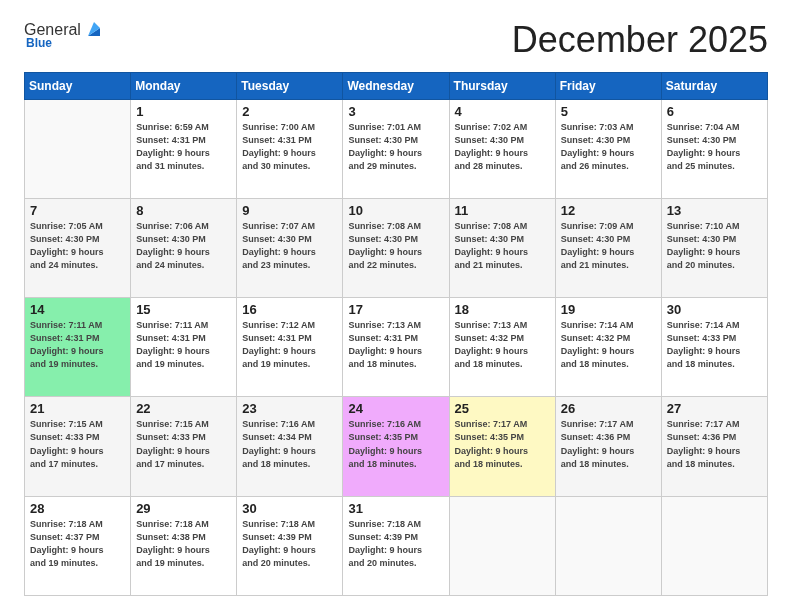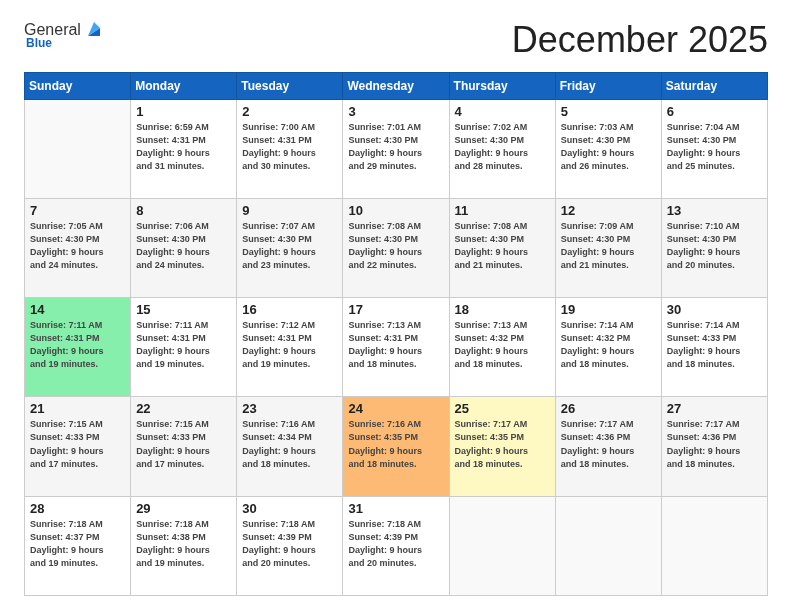--- a/index.html
+++ b/index.html
@@ -281,21 +281,21 @@
 Daylight: 9 hours
 and 17 minutes.</div>
           </td>
           <td style="background: rgb(245, 245, 245);">
             <span class="day-num">23</span>
             <div class="day-info" style="white-space: pre-line;">Sunrise: 7:16 AM
 Sunset: 4:34 PM
 Daylight: 9 hours
 and 18 minutes.</div>
           </td>
-          <td style="background: #fdba74;">
+          <td style="background: #f0abfc;">
             <span class="day-num">24</span>
             <div class="day-info" style="white-space: pre-line;">Sunrise: 7:16 AM
 Sunset: 4:35 PM
 Daylight: 9 hours
 and 18 minutes.</div>
           </td>
           <td style="background: #fef9c3;">
             <span class="day-num">25</span>
             <div class="day-info" style="white-space: pre-line;">Sunrise: 7:17 AM
 Sunset: 4:35 PM

